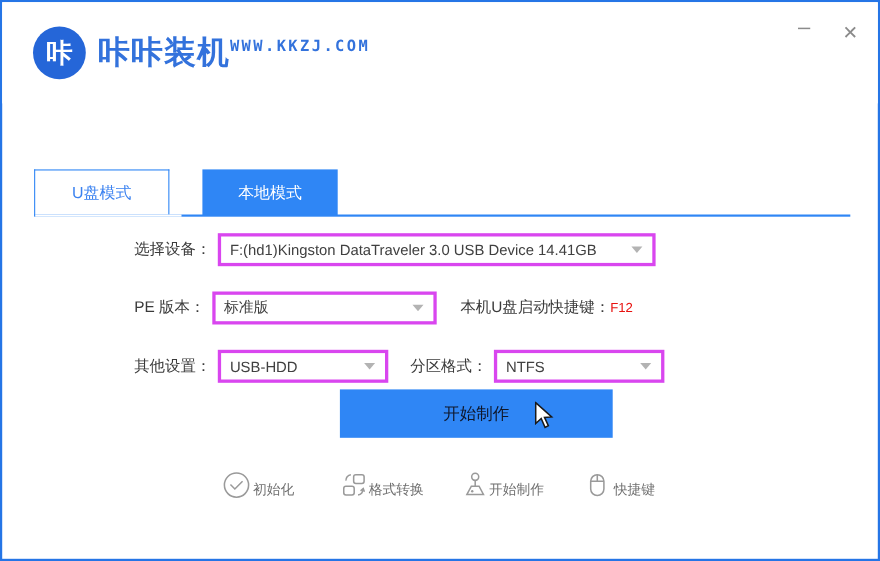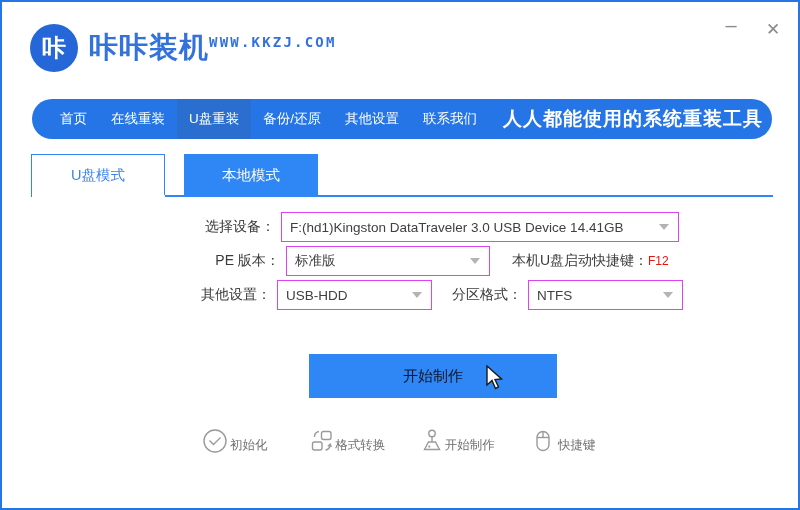--- a/index.html
+++ b/index.html
@@ -81,21 +81,21 @@
     letter-spacing: 1px; margin-left: 14px; white-space: nowrap;
   }
 
   
   .tabstrip {
     position: absolute; left: 29px; top: 152px;
     width: 740px; height: 42px;
   }
   .tab {
     position: absolute; top: 0;
-    height: 42px; width: 134px;
+    height: 42px; width: 123px;
     display: flex; align-items: center; justify-content: center;
     font-size: 14.5px; cursor: pointer;
   }
   .tab.active {
     left: 0;
     background: #ffffff;
     border: 1px solid #2f86f5;
     border-bottom: none;
     color: #3b82f0;
   }
@@ -115,33 +115,32 @@
     background: #ffffff;
   }
 
   
   .form {
     position: absolute; left: 0; top: 210px;
     width: 796px;
   }
   .frow {
     display: flex; align-items: center;
-    margin-bottom: 4px;
-    padding-left: 84px;
-    justify-content: center;
+    margin-bottom: 23px;
+    padding-left: 120px;
   }
   .flabel {
     font-size: 14px; color: #3a3a3a;
     white-space: nowrap;
     margin-right: 6px;
   }
   .select {
     position: relative;
     height: 30px;
-    border: 1px solid #d946ef;
+    border: 3px solid #d946ef;
     background: #ffffff;
     display: flex; align-items: center;
     padding: 0 26px 0 8px;
     font-size: 13.5px; color: #404040;
     cursor: pointer;
     white-space: nowrap; overflow: hidden;
   }
   .select .caret {
     position: absolute; right: 9px; top: 50%;
     transform: translateY(-50%);
@@ -216,29 +215,20 @@
         <div class="brand-name">咔咔装机</div>
         <div class="brand-url">WWW.KKZJ.COM</div>
       </div>
     </div>
     <div class="winctrls">
       <div class="winbtn min">–</div>
       <div class="winbtn">✕</div>
     </div>
   </div>
 
-  <div class="navbar">
-    <div class="nav-item">首页</div>
-    <div class="nav-item">在线重装</div>
-    <div class="nav-item active">U盘重装</div>
-    <div class="nav-item">备份/还原</div>
-    <div class="nav-item">其他设置</div>
-    <div class="nav-item">联系我们</div>
-    <div class="nav-slogan">人人都能使用的系统重装工具</div>
-  </div>
 
   <div class="tabstrip">
     <div class="tab active">U盘模式</div>
     <div class="tab inactive">本地模式</div>
   </div>
   <div class="tab-underline"></div>
   <div class="tab-underline-gap"></div>
 
   <div class="form">
 

